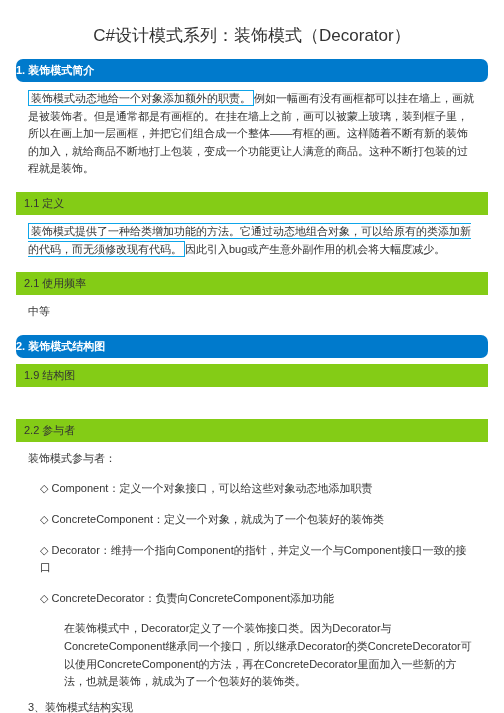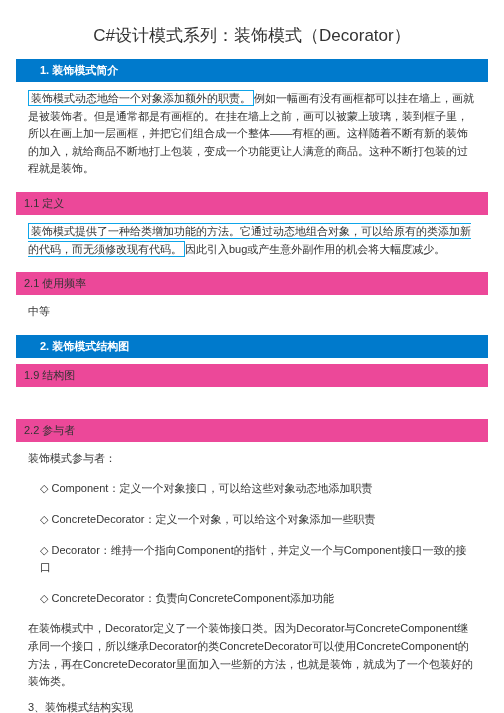--- a/index.html
+++ b/index.html
@@ -14,27 +14,28 @@
   }
   h1 {
     text-align: center;
     font-size: 17px;
     font-weight: normal;
     margin: 8px 0 12px 0;
   }
   .blue-header {
     background: #007acc;
     color: #fff;
-    padding: 4px 24px;
+    padding: 4px 0;
     font-size: 11px;
     font-weight: bold;
     margin: 6px 0 0 0;
+    border-radius: 7px;
   }
   .sub-header {
-    background: #ec4899;
+    background: #84cc16;
     padding: 4px 8px;
     font-size: 11px;
     margin: 6px 0 0 0;
   }
   .content {
     padding: 8px 12px;
     font-size: 11px;
     line-height: 1.6;
   }
   .red-box {
@@ -72,21 +73,21 @@
 <div class="content">中等</div>
 
 <div class="blue-header">2. 装饰模式结构图</div>
 <div class="sub-header">1.9 结构图</div>
 <div class="content" style="height:10px;"></div>
 
 <div class="sub-header">2.2 参与者</div>
 <div class="content">
   <div>装饰模式参与者：</div>
   <div class="diamond-item">◇ Component：定义一个对象接口，可以给这些对象动态地添加职责</div>
-  <div class="diamond-item">◇ ConcreteDecorator：定义一个对象，可以给这个对象添加一些职责</div>
+  <div class="diamond-item">◇ ConcreteComponent：定义一个对象，就成为了一个包装好的装饰类</div>
   <div class="diamond-item">◇ Decorator：维持一个指向Component的指针，并定义一个与Component接口一致的接口</div>
   <div class="diamond-item">◇ ConcreteDecorator：负责向ConcreteComponent添加功能</div>
-  <div style="margin-top:8px;">在装饰模式中，Decorator定义了一个装饰接口类。因为Decorator与ConcreteComponent继承同一个接口，所以继承Decorator的类ConcreteDecorator可以使用ConcreteComponent的方法，再在ConcreteDecorator里面加入一些新的方法，也就是装饰，就成为了一个包装好的装饰类。</div>
+  <div style="margin-top:8px;margin-left:36px;">在装饰模式中，Decorator定义了一个装饰接口类。因为Decorator与ConcreteComponent继承同一个接口，所以继承Decorator的类ConcreteDecorator可以使用ConcreteComponent的方法，再在ConcreteDecorator里面加入一些新的方法，也就是装饰，就成为了一个包装好的装饰类。</div>
 </div>
 
 <div class="content" style="padding-top:0;">3、装饰模式结构实现</div>
 
 <div class="code-file">Component.cs</div>
 
 </body></html>

